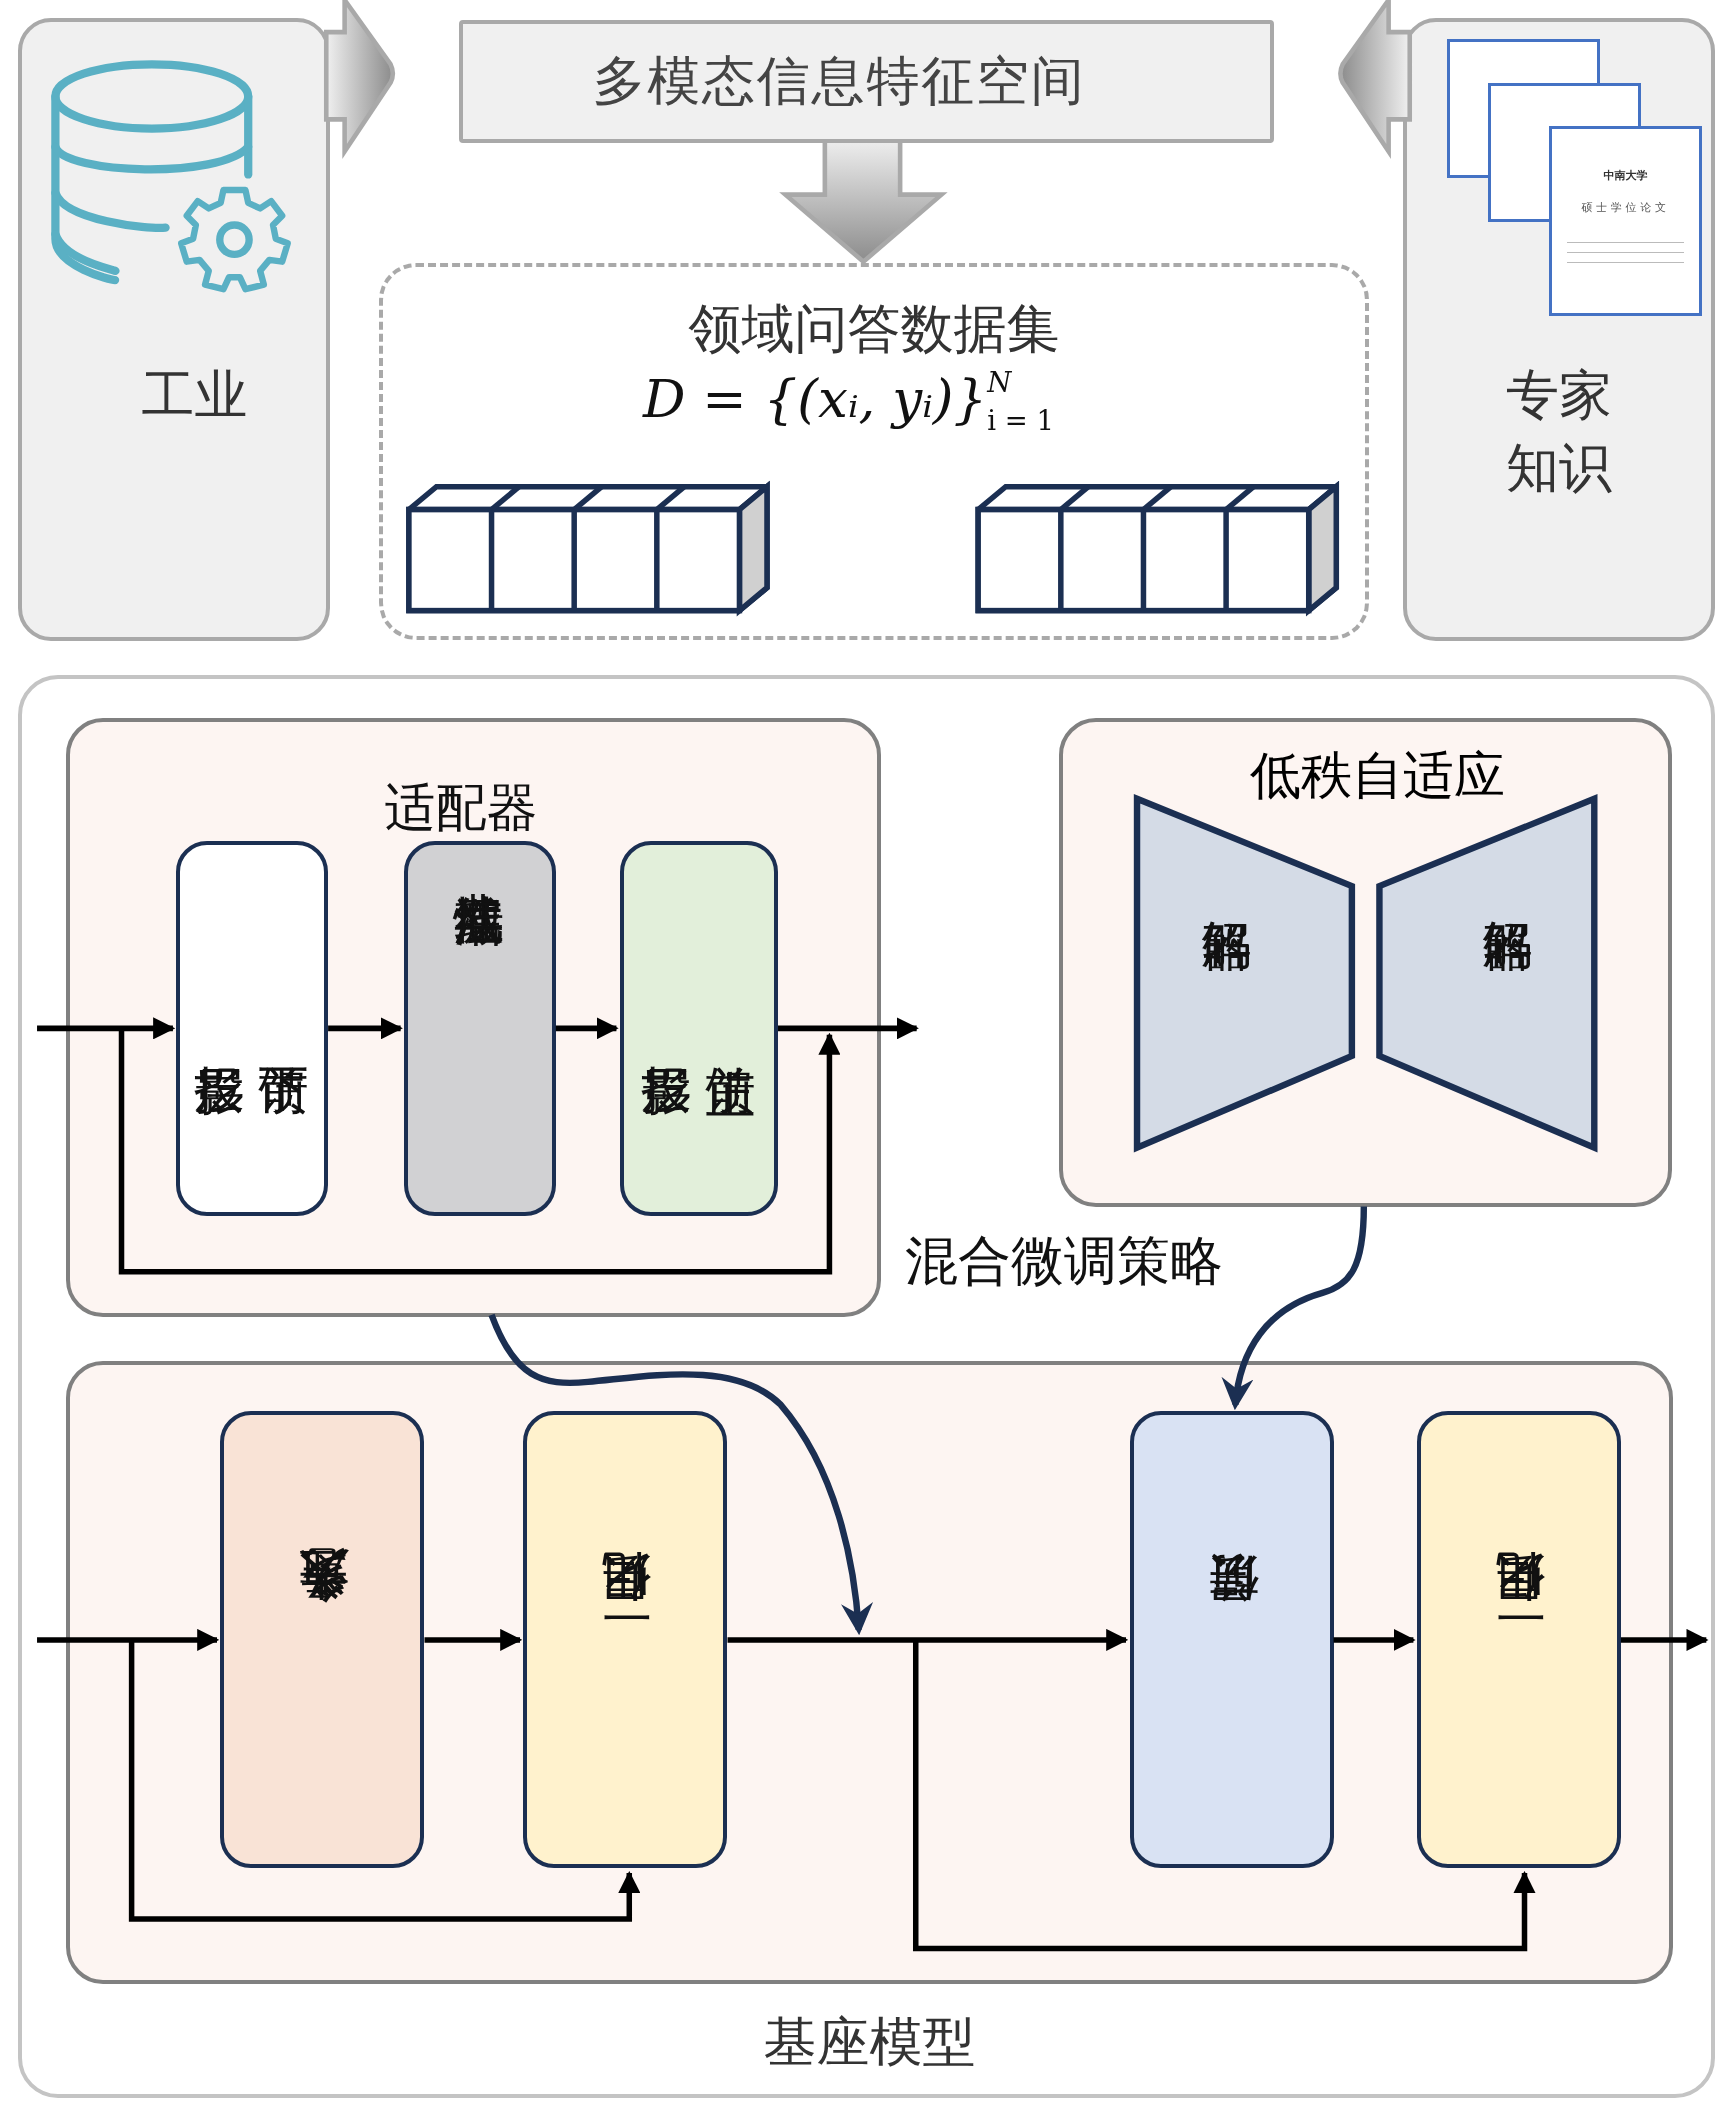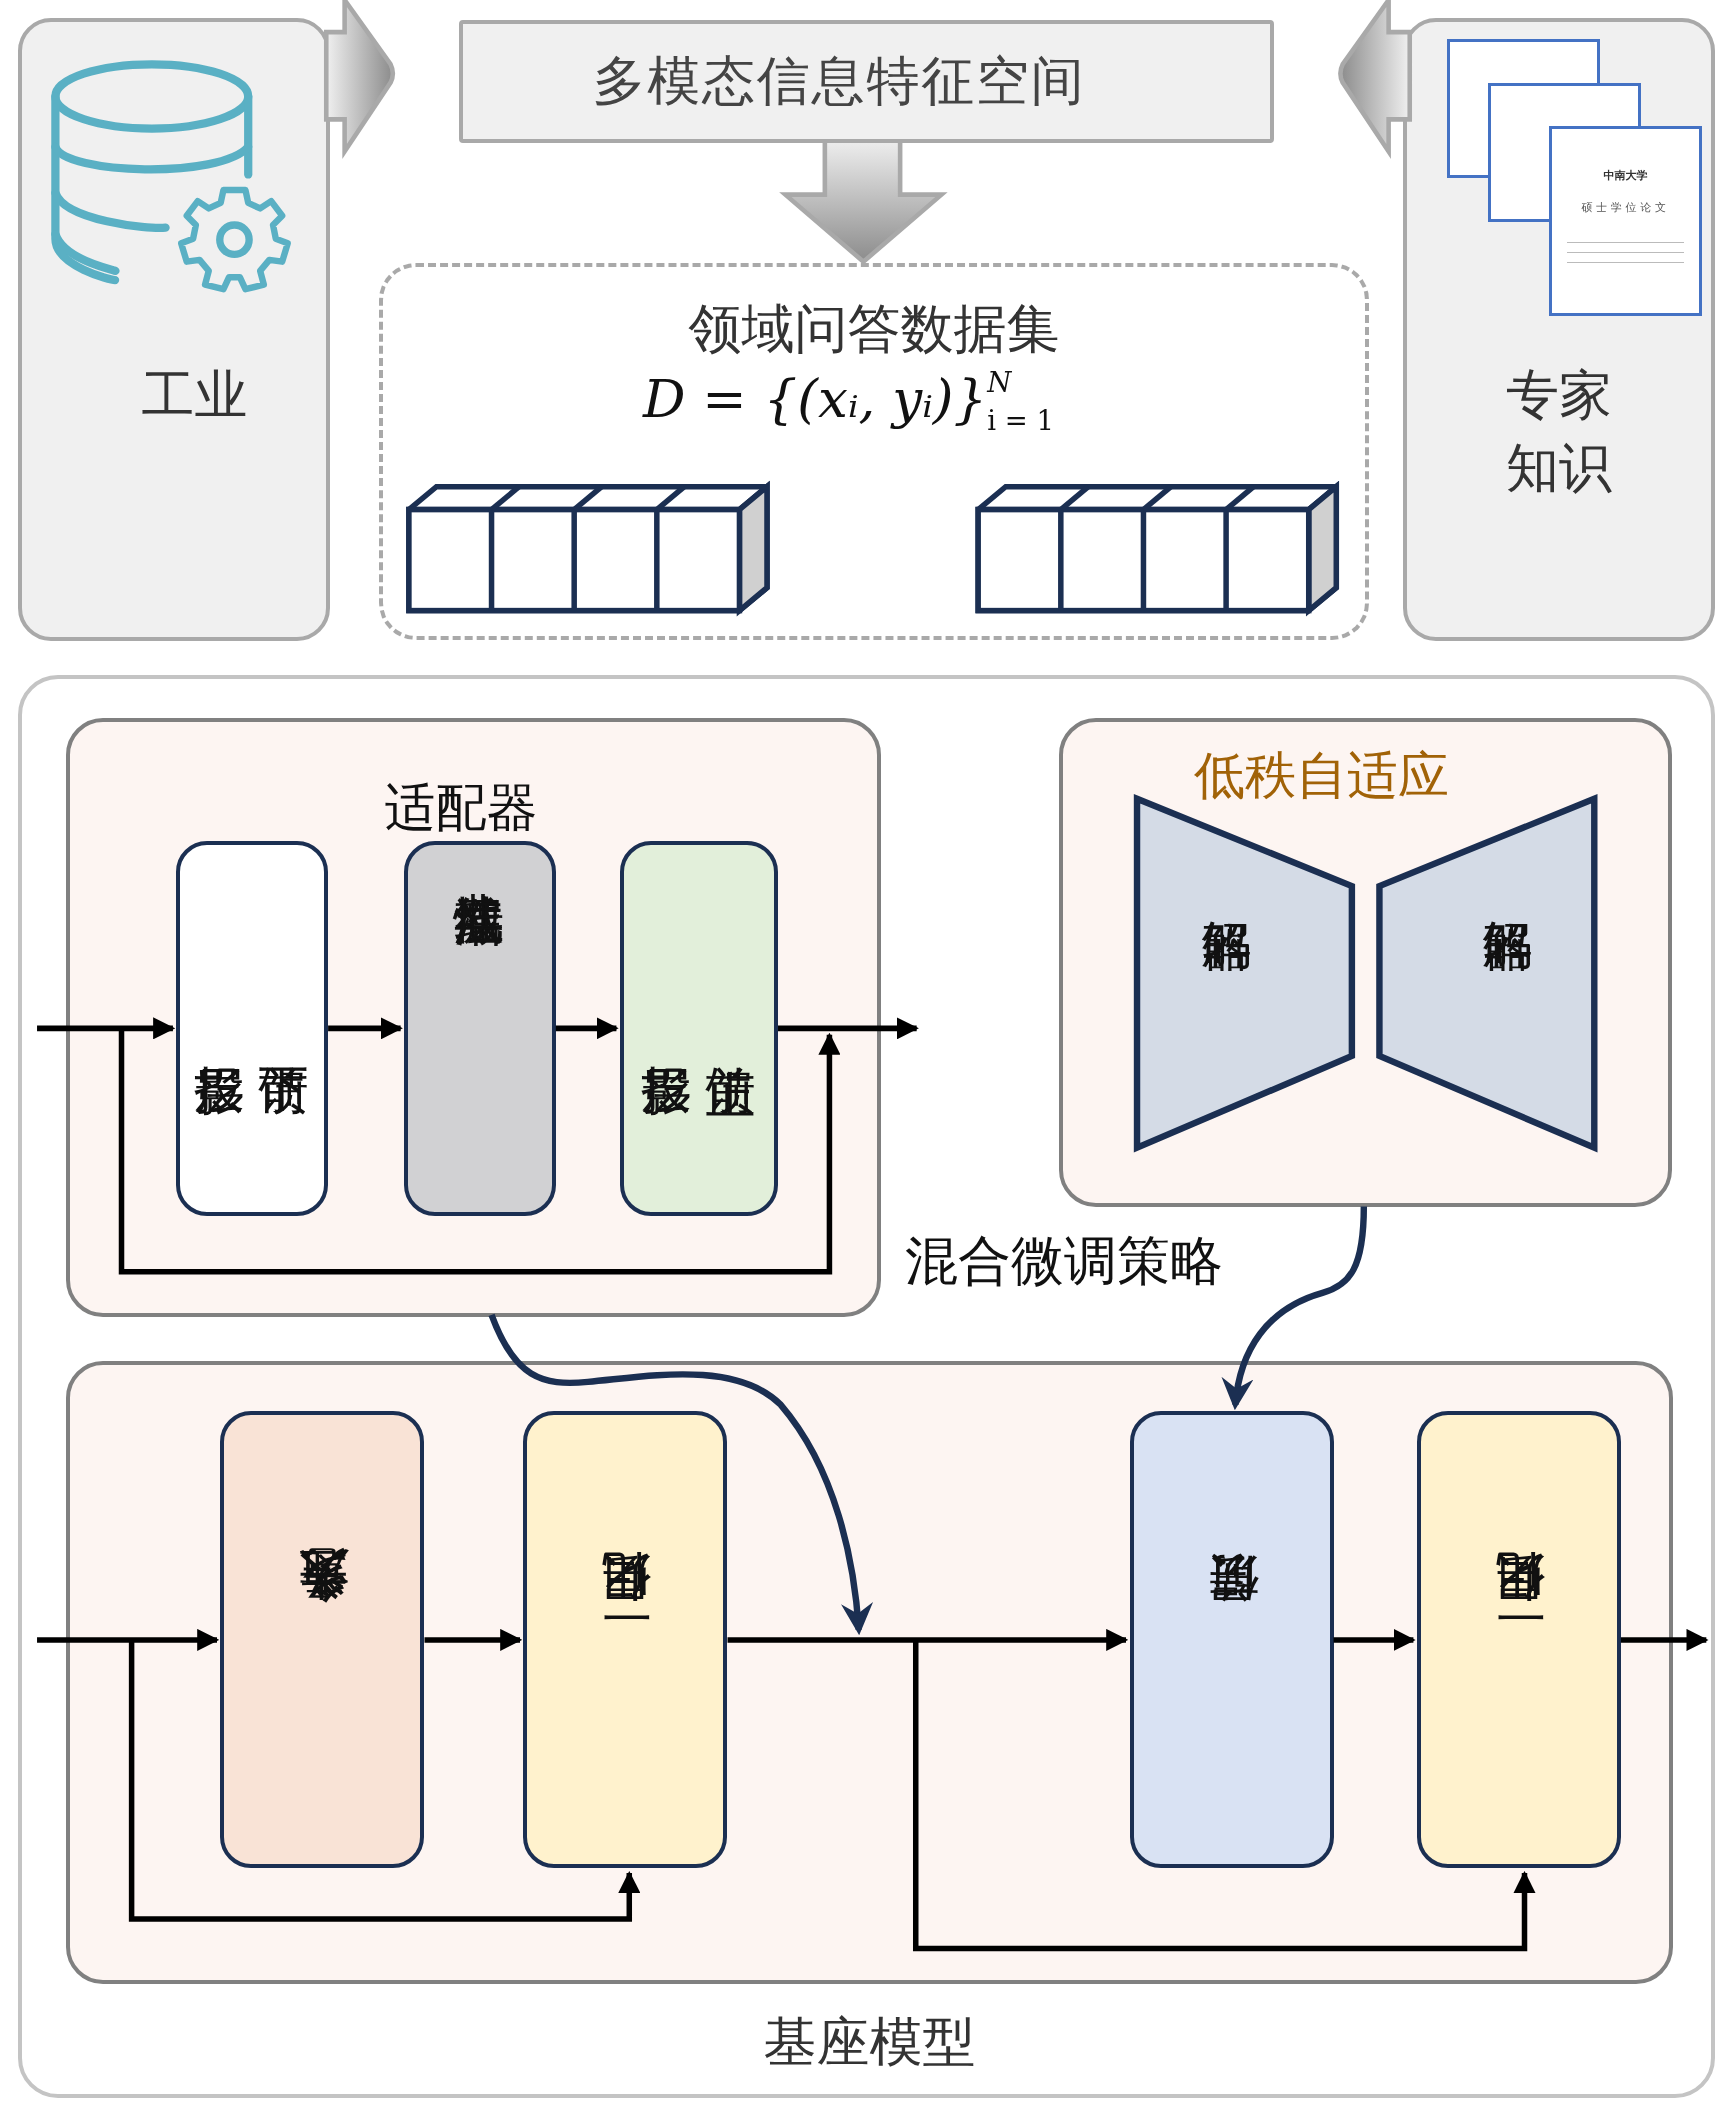--- a/index.html
+++ b/index.html
@@ -121,21 +121,21 @@
   <span class="vtext" style="line-height:64px;"><span>前馈下</span><br><span>投影层</span></span>
 </div>
 <div class="abs block" style="left:404px; top:841px; width:152px; height:375px; background:#d1d1d3; align-items:flex-start;">
   <span class="vtext" style="margin-top:7.3px;">非线性激活层</span>
 </div>
 <div class="abs block" style="left:620px; top:841px; width:158px; height:375px; background:#e2efda;">
   <span class="vtext" style="line-height:64px;"><span>前馈上</span><br><span>投影层</span></span>
 </div>
 
 <div class="abs sub-panel" style="left:1059px; top:718px; width:613px; height:489px;"></div>
-<div class="abs cjk" style="left:1194px; top:742px; width:367px; font-size:51px; color:#a16207;">低秩自适应</div>
+<div class="abs cjk" style="left:1194px; top:742px; width:367px; text-align:center; font-size:51px; color:#000000;">低秩自适应</div>
 <svg width="1736" height="2110" style="pointer-events:none;" viewBox="0 0 1890 2298">
   <polygon points="1238,870 1472,965 1472,1150 1238,1250" fill="#d4dbe6" stroke="#1b2f52" stroke-width="7"></polygon>
   <polygon points="1736,870 1502,965 1502,1150 1736,1250" fill="#d4dbe6" stroke="#1b2f52" stroke-width="7"></polygon>
 </svg>
 <div class="abs vtext" style="left:1194px; top:882px; font-size:50px; color:#111;">解码器</div>
 <div class="abs vtext" style="left:1475px; top:882px; font-size:50px; color:#111;">解码器</div>
 
 <div class="abs cjk" style="left:905px; top:1226px; font-size:53px; color:#111;">混合微调策略</div>
 
 <div class="abs sub-panel" style="left:66px; top:1361px; width:1607px; height:623px;"></div>

